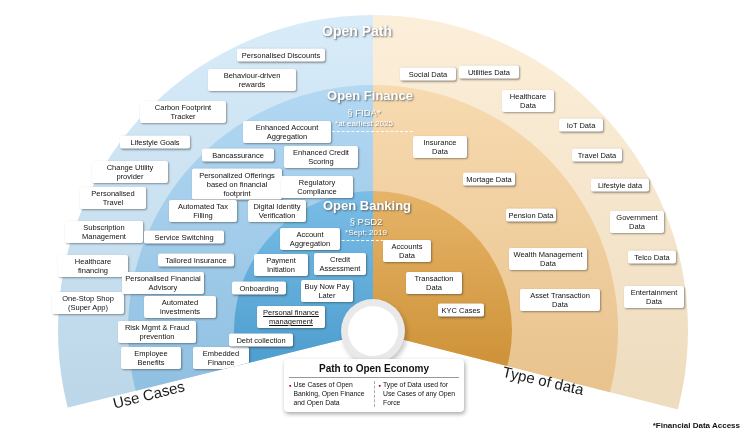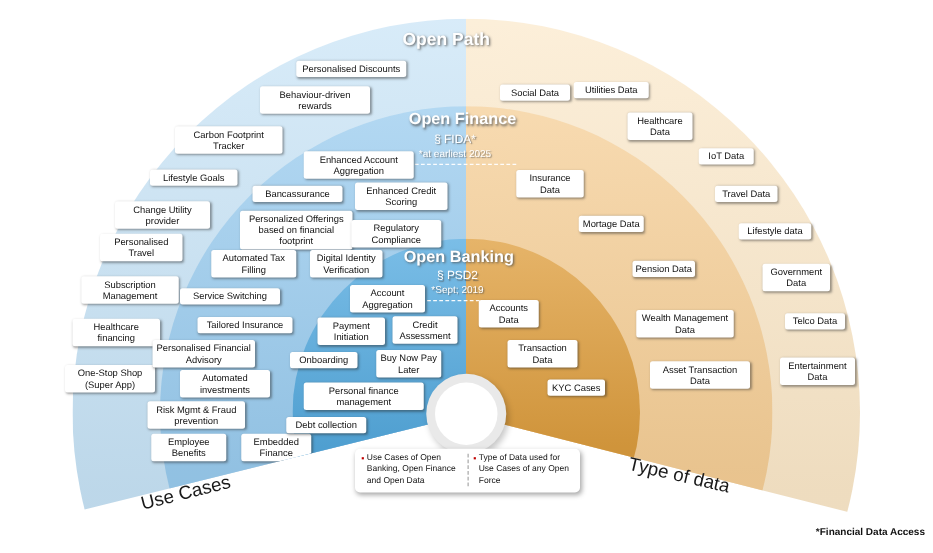--- a/index.html
+++ b/index.html
@@ -104,21 +104,21 @@
         <div class="chip" style="left: 163px; top: 283px; width: 82px;">Personalised Financial Advisory</div>
         <div class="chip" style="left: 180px; top: 307px; width: 72px;">Automated investments</div>
         <div class="chip" style="left: 157px; top: 332px; width: 78px;">Risk Mgmt &amp; Fraud prevention</div>
         <div class="chip" style="left: 151px; top: 358px; width: 60px;">Employee Benefits</div>
         <div class="chip" style="left: 221px; top: 358px; width: 56px;">Embedded Finance</div>
         <div class="chip" style="left: 310px; top: 239px; width: 60px;">Account Aggregation</div>
         <div class="chip" style="left: 281px; top: 265px; width: 54px;">Payment Initiation</div>
         <div class="chip" style="left: 340px; top: 264px; width: 52px;">Credit Assessment</div>
         <div class="chip" style="left: 259px; top: 288px; width: 54px;">Onboarding</div>
         <div class="chip" style="left: 327px; top: 291px; width: 52px;">Buy Now Pay Later</div>
-        <div class="chip" style="left: 291px; top: 317px; width: 96px;">Personal finance management</div>
+        <div class="chip" style="left: 291px; top: 317px; width: 68px; text-decoration: underline;">Personal finance management</div>
         <div class="chip" style="left: 261px; top: 340px; width: 64px;">Debt collection</div>
         <div class="chip" style="left: 407px; top: 251px; width: 48px;">Accounts Data</div>
         <div class="chip" style="left: 434px; top: 283px; width: 56px;">Transaction Data</div>
         <div class="chip" style="left: 461px; top: 310px; width: 46px;">KYC Cases</div>
         <div class="chip" style="left: 440px; top: 147px; width: 54px;">Insurance Data</div>
         <div class="chip" style="left: 489px; top: 179px; width: 52px;">Mortage Data</div>
         <div class="chip" style="left: 531px; top: 215px; width: 50px;">Pension Data</div>
         <div class="chip" style="left: 548px; top: 259px; width: 78px;">Wealth Management Data</div>
         <div class="chip" style="left: 560px; top: 300px; width: 80px;">Asset Transaction Data</div>
         <div class="chip" style="left: 428px; top: 49px; width: 56px; margin-top: 25px;">Social Data</div>
@@ -129,20 +129,21 @@
         <div class="chip" style="left: 620px; top: 185px; width: 58px;">Lifestyle data</div>
         <div class="chip" style="left: 637px; top: 222px; width: 54px;">Government Data</div>
         <div class="chip" style="left: 652px; top: 257px; width: 48px;">Telco Data</div>
         <div class="chip" style="left: 654px; top: 297px; width: 60px;">Entertainment Data</div>
       </div>
   </div>
 
   <div class="hub"></div>
 
   <div class="legend">
+    <div class="legend-title">Path to Open Economy</div>
     <div class="legend-items">
       <div class="legend-item">
         <span class="bullet">▪</span>
         <span>Use Cases of Open Banking, Open Finance and Open Data</span>
       </div>
       <div class="legend-item">
         <span class="bullet">▪</span>
         <span>Type of Data used for Use Cases of any Open Force</span>
       </div>
     </div>

